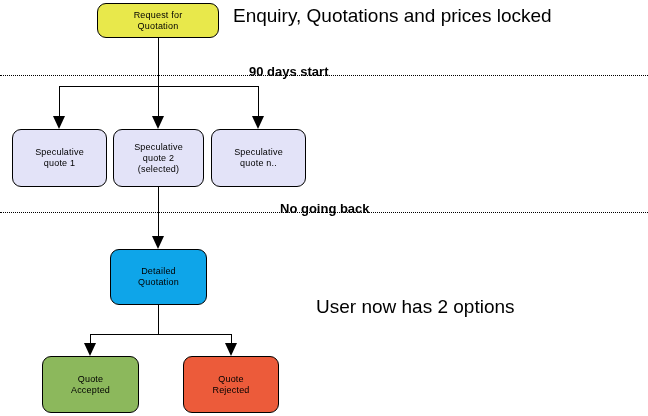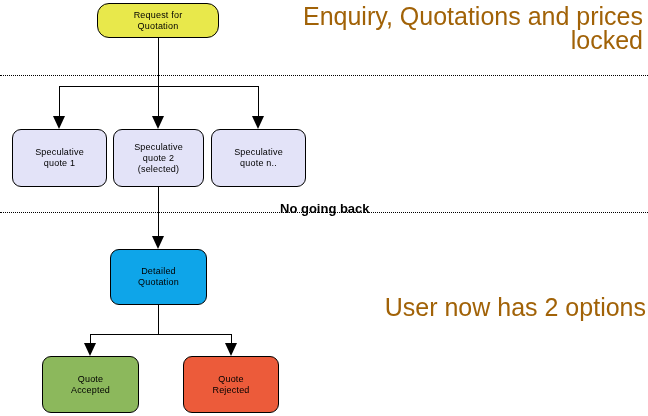--- a/index.html
+++ b/index.html
@@ -29,21 +29,20 @@
     font-size: 9px;
     line-height: 11px;
     color: #000000;
     white-space: pre-line;
     letter-spacing: 0.2px;
   }
 
   #node-rfq {
     left: 97px;  top: 3px;   width: 122px; height: 35px;
     background: #E8E84B;
-    border-radius: 12px;
   }
   #node-spec1 {
     left: 12px;  top: 129px; width: 95px;  height: 58px;
     background: #E3E3F8;
   }
   #node-spec2 {
     left: 113px; top: 129px; width: 91px;  height: 58px;
     background: #E3E3F8;
   }
   #node-specn {
@@ -98,25 +97,24 @@
     color: #000000;
     background: transparent;
     white-space: nowrap;
   }
   #divider-label-1 { left: 249px; top: 64px; }
   #divider-label-2 { left: 249px; top: 201px; margin-left: 31px; }
 
   
   .annotation {
     position: absolute;
-    font-size: 25px;
+    font-size: 19px;
     line-height: 24px;
-    color: #a16207;
+    color: #000000;
     white-space: pre-line;
-    text-align: right;
   }
   #annotation-top    { left: 233px; top: 4px;   width: 410px; }
   #annotation-middle { left: 316px; top: 127px; width: 330px; }
   #annotation-bottom { left: 316px; top: 275px; width: 330px; margin-top: 20px; }
 </style>
 </head>
 <body>
 
 <div id="canvas">
 
@@ -160,20 +158,21 @@
 
   <div class="node" id="node-detailed">Detailed
 Quotation</div>
 
   <div class="node" id="node-accepted">Quote
 Accepted</div>
 
   <div class="node" id="node-rejected">Quote
 Rejected</div>
 
+  <div class="divider-label" id="divider-label-1">90 days start</div>
 
   <div class="divider-label" id="divider-label-2">No going back</div>
 
   <div class="annotation" id="annotation-top">Enquiry, Quotations and prices locked</div>
 
 
   <div class="annotation" id="annotation-bottom">User now has 2 options</div>
 
 </div>
 

